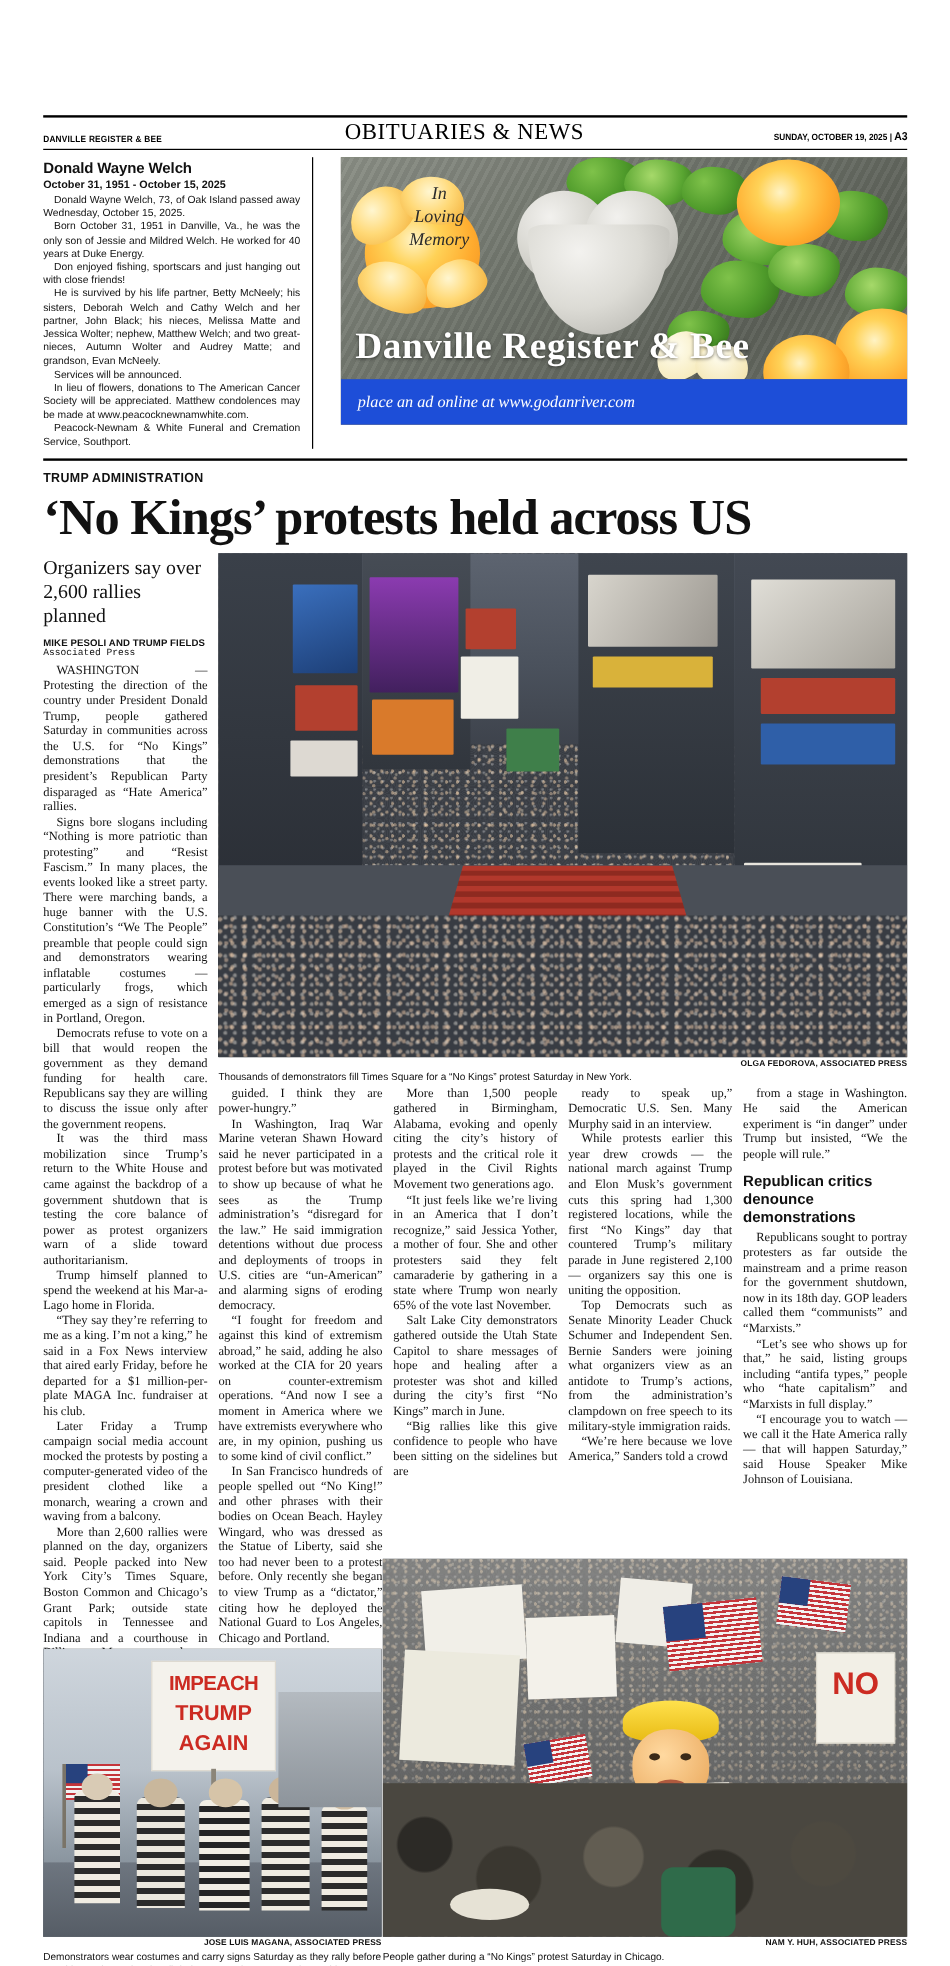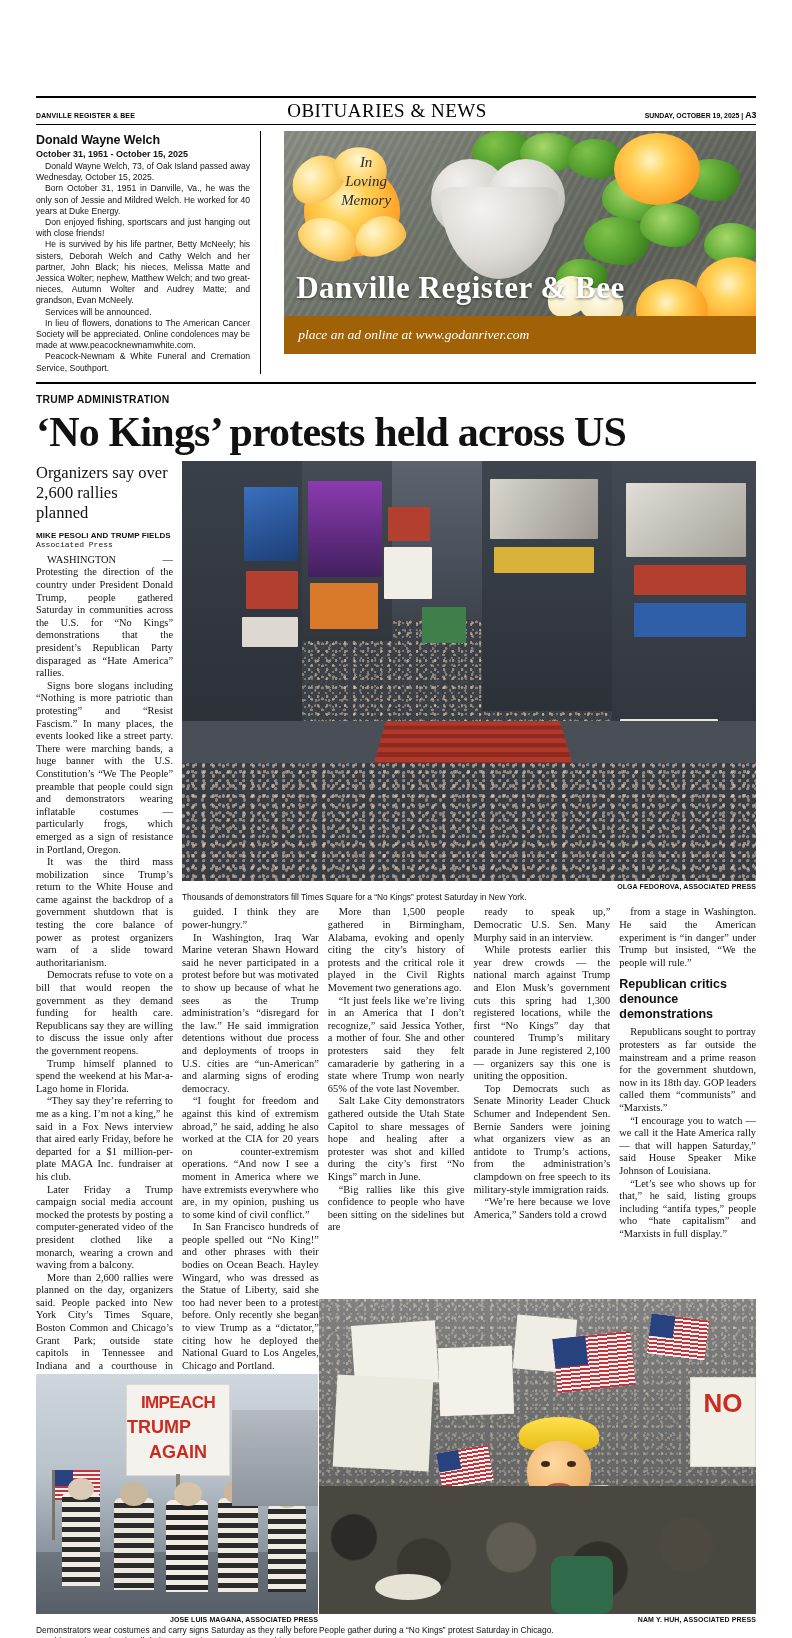--- a/index.html
+++ b/index.html
@@ -63,21 +63,21 @@
   .heart .lobe.b { left:56px; top:6px; }
   .heart .body { position:absolute; left:9px; top:34px; width:118px; height:92px;
                  border-radius:12% 12% 50% 50%/8% 8% 92% 92%;
                  background:radial-gradient(ellipse at 36% 25%, #f3f2ef 0%, #dcdbd5 48%, #aeada7 100%); }
   .heart-text { position:absolute; left:30px; top:22px; width:104px; text-align:center;
                 font-family:"Liberation Serif", serif; font-style:italic; color:#2b2b2b;
                 font-size:15px; line-height:19px; z-index:4; }
   .ad-title { position:absolute; left:12px; bottom:48px; z-index:5; color:#fff;
               font-family:"Liberation Serif", serif; font-weight:bold; font-size:31px;
               letter-spacing:.5px; text-shadow:0 1px 3px rgba(0,0,0,.55); }
-  .ad-bar { position:absolute; left:0; right:0; bottom:0; height:38px; background:#a16207;
+  .ad-bar { position:absolute; left:0; right:0; bottom:0; height:38px; background:#1d4ed8;
             display:flex; align-items:center; padding-left:14px; }
   .ad-bar span { color:#fff; font-family:"Liberation Serif", serif; font-style:italic;
                  font-size:13.5px; }
 
   
   .kicker { font-family:"Liberation Sans", sans-serif; font-weight:bold; font-size:11px;
             letter-spacing:.3px; margin:9px 0 4px; transform:scaleX(.94);
             transform-origin:left center; }
   .headline { font-family:"Liberation Serif", serif; font-weight:bold; font-size:42px;
               line-height:46px; letter-spacing:-.8px; margin:4px 0 6px; }
@@ -153,21 +153,21 @@
   <div class="obit-wrap">
     <div class="obit-col">
       <div class="obit-name">Donald Wayne Welch</div>
       <div class="obit-dates">October 31, 1951 - October 15, 2025</div>
       <div class="obit-body">
         <p>Donald Wayne Welch, 73, of Oak Island passed away Wednesday, October 15, 2025.</p>
         <p>Born October 31, 1951 in Danville, Va., he was the only son of Jessie and Mildred Welch. He worked for 40 years at Duke Energy.</p>
         <p>Don enjoyed fishing, sportscars and just hanging out with close friends!</p>
         <p>He is survived by his life partner, Betty McNeely; his sisters, Deborah Welch and Cathy Welch and her partner, John Black; his nieces, Melissa Matte and Jessica Wolter; nephew, Matthew Welch; and two great-nieces, Autumn Wolter and Audrey Matte; and grandson, Evan McNeely.</p>
         <p>Services will be announced.</p>
-        <p>In lieu of flowers, donations to The American Cancer Society will be appreciated. Online condolences may be made at www.peacocknewnamwhite.com.</p>
+        <p>In lieu of flowers, donations to The American Cancer Society will be appreciated. Matthew condolences may be made at www.peacocknewnamwhite.com.</p>
         <p>Peacock-Newnam &amp; White Funeral and Cremation Service, Southport.</p>
       </div>
     </div>
 
     <div class="ad">
       <div class="ad-photo">
         <div class="slate"></div>
 
         <div class="bloom" style="left:20px;top:34px;width:96px;height:92px;"></div>
         <div class="petal" style="left:6px;top:26px;width:56px;height:44px;transform:rotate(-25deg);"></div>
@@ -216,22 +216,22 @@
   <div class="headline">‘No Kings’ protests held across US</div>
 
   <div style="display:flex;gap:9px;">
     <div class="col c1">
       <div class="deck">Organizers say over 2,600 rallies planned</div>
       <div class="byline">MIKE PESOLI AND TRUMP FIELDS</div>
       <div class="byline-sub">Associated Press</div>
       <div class="body">
         <p>WASHINGTON — Protesting the direction of the country under President Donald Trump, people gathered Saturday in communities across the U.S. for “No Kings” demonstrations that the president’s Republican Party disparaged as “Hate America” rallies.</p>
         <p>Signs bore slogans including “Nothing is more patriotic than protesting” and “Resist Fascism.” In many places, the events looked like a street party. There were marching bands, a huge banner with the U.S. Constitution’s “We The People” preamble that people could sign and demonstrators wearing inflatable costumes — particularly frogs, which emerged as a sign of resistance in Portland, Oregon.</p>
+        <p>Democrats refuse to vote on a bill that would reopen the government as they demand funding for health care. Republicans say they are willing to discuss the issue only after the government reopens.</p>
         <p>It was the third mass mobilization since Trump’s return to the White House and came against the backdrop of a government shutdown that is testing the core balance of power as protest organizers warn of a slide toward authoritarianism.</p>
-        <p>Democrats refuse to vote on a bill that would reopen the government as they demand funding for health care. Republicans say they are willing to discuss the issue only after the government reopens.</p>
         <p>Trump himself planned to spend the weekend at his Mar-a-Lago home in Florida.</p>
         <p>“They say they’re referring to me as a king. I’m not a king,” he said in a Fox News interview that aired early Friday, before he departed for a $1 million-per-plate MAGA Inc. fundraiser at his club.</p>
         <p>Later Friday a Trump campaign social media account mocked the protests by posting a computer-generated video of the president clothed like a monarch, wearing a crown and waving from a balcony.</p>
         <p>More than 2,600 rallies were planned on the day, organizers said. People packed into New York City’s Times Square, Boston Common and Chicago’s Grant Park; outside state capitols in Tennessee and Indiana and a courthouse in Billings, Montana; and at hundreds of smaller public spaces. Americans even held rallies in major European cities.</p>
         <p>Many protesters were angered by attacks on their motives. In Washington, Brian Reymann said being called a terrorist all week by Republicans was “pathetic.”</p>
         <p>“This is America. I disagree with their politics, but I don’t believe that they don’t love this country,” he said, carrying a large U.S. flag. “I believe they are mis-</p>
       </div>
     </div>
 
     <div style="width:574px;">
@@ -301,36 +301,36 @@
             <p>“We’re here because we love America,” Sanders told a crowd</p>
           </div>
         </div>
         <div class="col">
           <div class="body">
             <p>from a stage in Washington. He said the American experiment is “in danger” under Trump but insisted, “We the people will rule.”</p>
           </div>
           <div class="subhead">Republican critics denounce demonstrations</div>
           <div class="body">
             <p>Republicans sought to portray protesters as far outside the mainstream and a prime reason for the government shutdown, now in its 18th day. GOP leaders called them “communists” and “Marxists.”</p>
+            <p>“Let’s see who shows up for that,” he said, listing groups including “antifa types,” people who “hate capitalism” and “Marxists in full display.”</p>
             <p>“I encourage you to watch — we call it the Hate America rally — that will happen Saturday,” said House Speaker Mike Johnson of Louisiana.</p>
-            <p>“Let’s see who shows up for that,” he said, listing groups including “antifa types,” people who “hate capitalism” and “Marxists in full display.”</p>
           </div>
         </div>
       </div>
     </div>
   </div>
 
   <div style="position:absolute;left:36px;top:1278px;width:282px;">
     <div class="photo photo-bottom-left">
       <div style="position:absolute;inset:0;background:linear-gradient(180deg,#cfd6dd 0%,#b9c2cb 42%,#8f9aa4 70%,#6d7680 100%);"></div>
       <div style="position:absolute;left:0;bottom:0;width:100%;height:62px;background:linear-gradient(180deg,#6e7680,#565d66);"></div>
 
       <div style="position:absolute;left:90px;top:10px;width:104px;height:92px;background:#f4f2ec;border:1px solid #ddd9d0;">
         <div style="text-align:center;font-family:'Liberation Sans',sans-serif;font-weight:bold;font-size:17px;color:#cc2b22;margin-top:8px;letter-spacing:-.6px;">IMPEACH</div>
-        <div style="font-family:'Liberation Sans',sans-serif;font-weight:bold;font-size:18px;color:#cc2b22;margin-top:4px;">TRUMP</div>
+        <div style="text-align:center;font-family:'Liberation Sans',sans-serif;font-weight:bold;font-size:18px;color:#cc2b22;margin-top:4px;">TRUMP</div>
         <div style="text-align:center;font-family:'Liberation Sans',sans-serif;font-weight:bold;font-size:18px;color:#cc2b22;margin-top:4px;">AGAIN</div>
       </div>
       <div style="position:absolute;left:140px;top:100px;width:4px;height:40px;background:#8b8579;"></div>
 
       <div class="flag" style="left:18px;top:96px;width:46px;height:30px;">
         <div class="canton"></div>
       </div>
       <div style="position:absolute;left:16px;top:96px;width:3px;height:70px;background:#7a7468;"></div>
 
       <div style="position:absolute;left:26px;top:118px;width:38px;height:94px;background:repeating-linear-gradient(180deg,#f0ece2 0 5px,#2b2b2b 5px 10px);border-radius:6px 6px 0 0;"></div>
@@ -377,21 +377,21 @@
         <div style="position:absolute;left:52px;top:44px;width:9px;height:6px;border-radius:50%;background:#3b2a18;"></div>
         <div style="position:absolute;left:32px;top:66px;width:24px;height:9px;border-radius:50%;background:#b05a3e;"></div>
       </div>
 
       <div style="position:absolute;left:186px;top:188px;width:104px;height:76px;background:#f6f4ec;border:1px solid #d9d5cb;transform:rotate(-2deg);">
         <div style="text-align:center;font-family:'Liberation Sans',sans-serif;font-weight:bold;font-size:15px;color:#1d1d1d;margin-top:6px;">LOSER</div>
         <div style="text-align:center;font-family:'Liberation Sans',sans-serif;font-weight:bold;font-size:12px;color:#1d1d1d;">IN</div>
         <div style="text-align:center;font-family:'Liberation Sans',sans-serif;font-weight:bold;font-size:15px;color:#1d1d1d;">CHIEF</div>
       </div>
 
-      <div style="position:absolute;right:0;top:78px;width:66px;height:90px;background:#f2efe6;border:1px solid #ddd9ce;">
+      <div style="position:absolute;right:10px;top:78px;width:66px;height:76px;background:#f2efe6;border:1px solid #ddd9ce;">
         <div style="text-align:center;font-family:'Liberation Sans',sans-serif;font-weight:bold;font-size:26px;color:#cc2b22;margin-top:10px;">NO</div>
       </div>
 
       <div style="position:absolute;left:0;bottom:0;width:100%;height:128px;
                   background-color:#4a4740;
                   background-image:
                     radial-gradient(circle at 8% 40%, #2c2a26 0 22px, transparent 24px),
                     radial-gradient(circle at 24% 62%, #3a3730 0 26px, transparent 28px),
                     radial-gradient(circle at 44% 48%, #625d52 0 24px, transparent 26px),
                     radial-gradient(circle at 64% 66%, #312f29 0 28px, transparent 30px),

